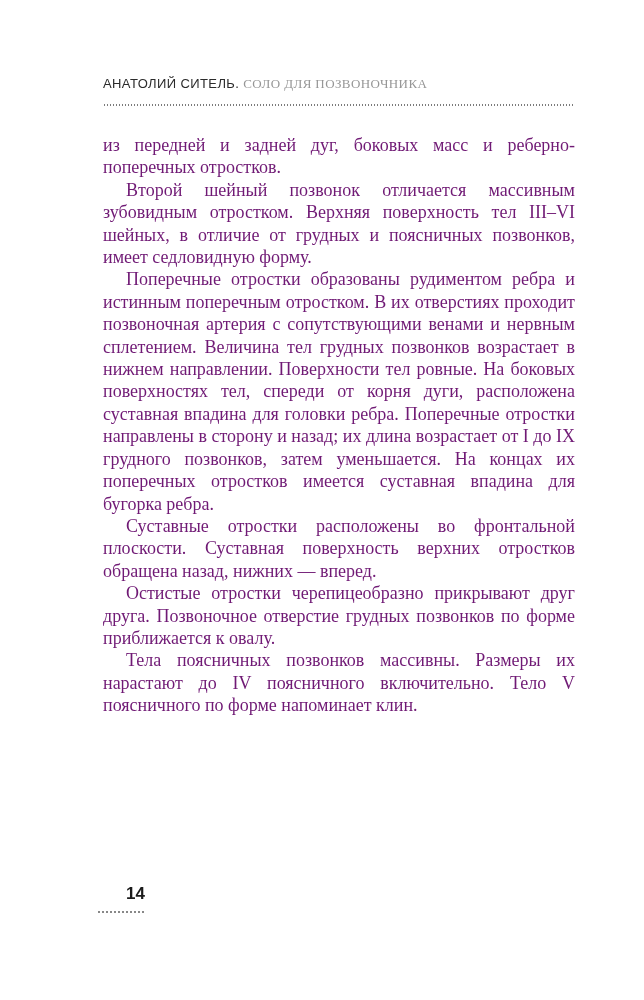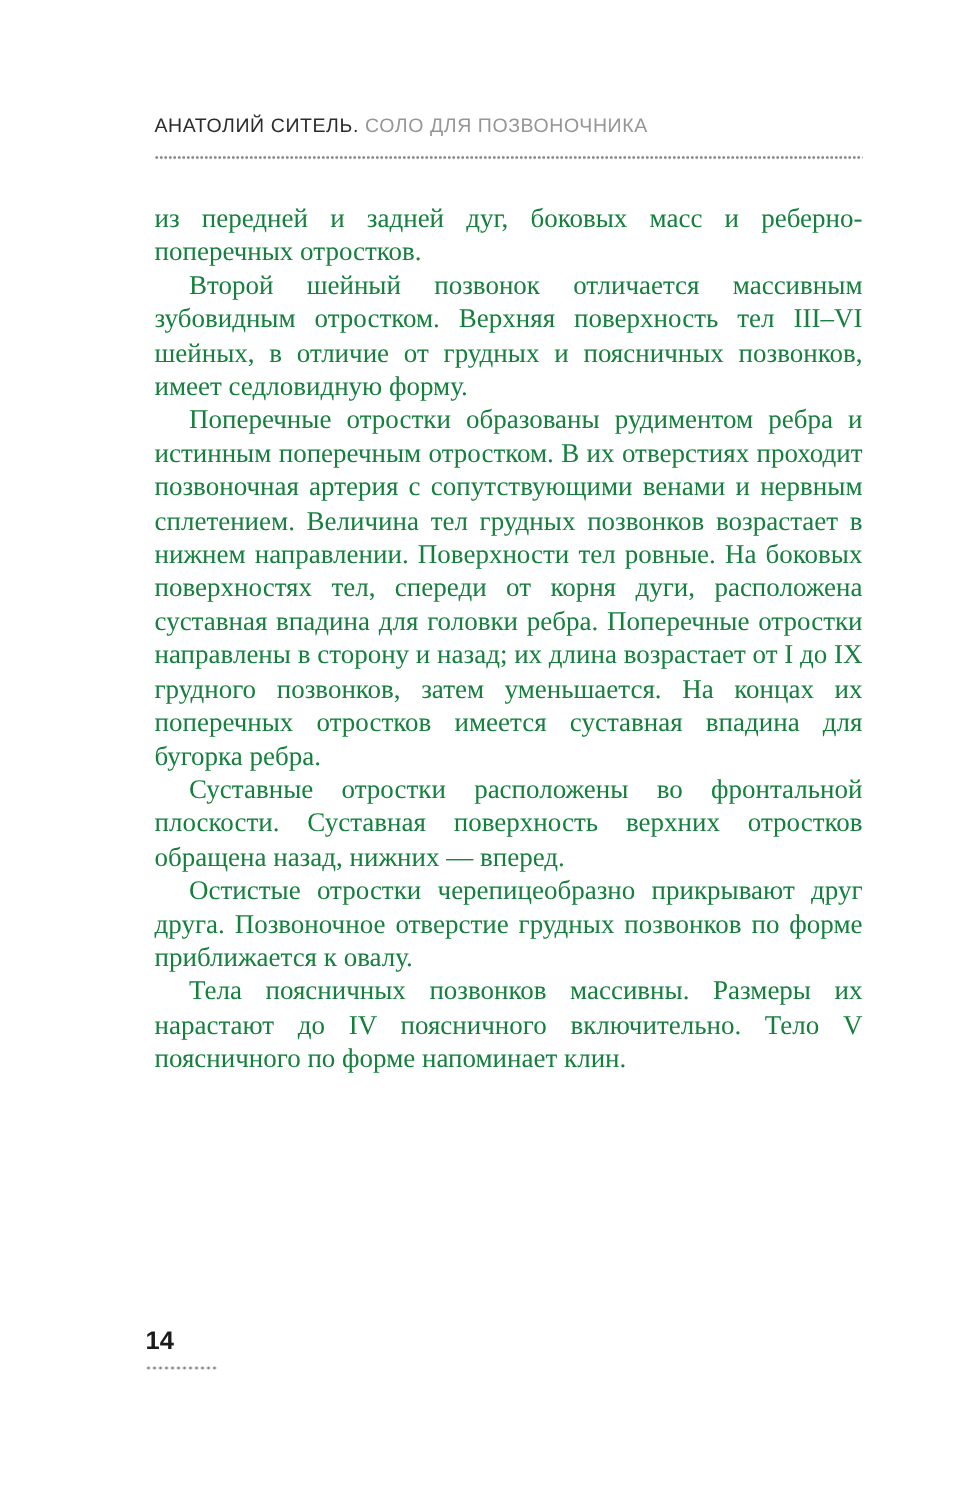--- a/index.html
+++ b/index.html
@@ -28,57 +28,58 @@
     white-space: nowrap;
   }
   .running-head .author {
     font-weight: 400;
     color: #2b2b2b;
   }
   .running-head .book-title {
     font-weight: 400;
     color: #969696;
     margin-left: 4px;
+    font-family: Liberation Serif, serif;
   }
   .dotted-rule {
     position: absolute;
     left: 103px;
     top: 103px;
     width: 472px;
     height: 4px;
     background-image: radial-gradient(circle, #7c7c7c 0.8px, rgba(0,0,0,0) 1.1px);
     background-size: 3px 4px;
     background-repeat: repeat-x;
     background-position: 0 50%;
   }
   
   .text-block {
     position: absolute;
     left: 103px;
     top: 134px;
     width: 472px;
-    color: #15803d;
+    color: #701a75;
     font-size: 18px;
     line-height: 22.4px;
     text-align: justify;
   }
   .text-block p {
     margin: 0;
     padding: 0;
   }
   .text-block p.indent {
     text-indent: 23px;
   }
   
   .folio {
     position: absolute;
     left: 97px;
     top: 884px;
     width: 48px;
-    text-align: left;
+    text-align: right;
     font-family: "Liberation Sans", "DejaVu Sans", sans-serif;
   }
   .folio .num {
     display: block;
     font-size: 17px;
     font-weight: 700;
     color: #1b1b1b;
     line-height: 20px;
   }
   .folio .folio-rule {

